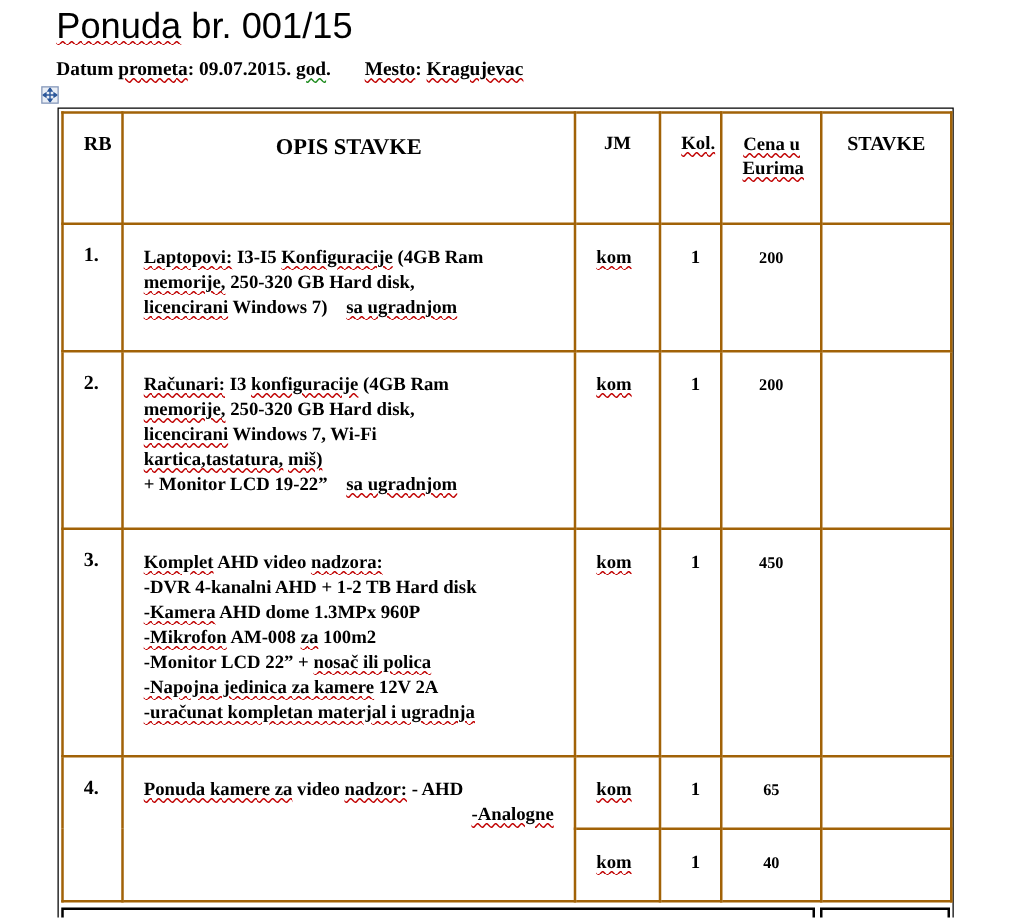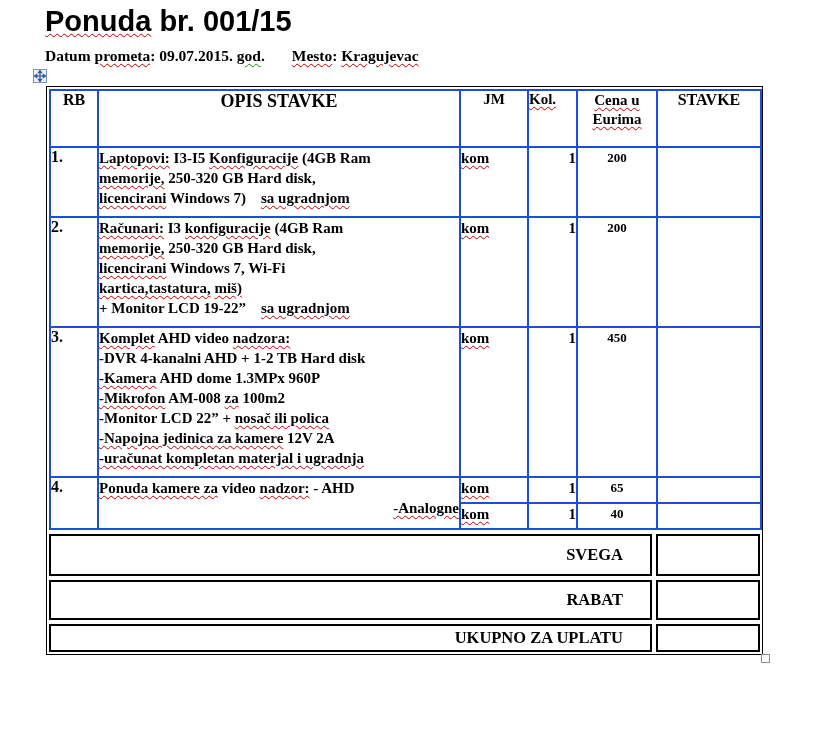--- a/index.html
+++ b/index.html
@@ -6,21 +6,21 @@
   body{
     width:815px;height:734px;position:relative;overflow:hidden;
     background:#ffffff;
     font-family:"Liberation Serif","DejaVu Serif",serif;
     color:#000;
   }
   
   .doc-title{
     position:absolute;left:45px;top:4px;
     font-family:"Liberation Sans","DejaVu Sans",sans-serif;
-    font-weight:700;font-size:29px;line-height:34px;letter-spacing:0px;
+    font-weight:400;font-size:29px;line-height:34px;letter-spacing:0px;
     white-space:pre;
   }
   .meta-line{
     position:absolute;left:45px;top:47px;
     font-weight:700;font-size:15.5px;line-height:18px;white-space:pre;
   }
   .meta-right{display:inline-block;margin-left:27px;}
   
   .sp-red{
     text-decoration-line:underline;text-decoration-style:wavy;
@@ -38,39 +38,39 @@
     position:absolute;left:46px;top:86px;width:711px;
     border:1px solid #000;          
     padding:2px;                     
     background:#fff;
   }
   table.main{
     border-collapse:collapse;table-layout:fixed;width:711px;
     font-weight:700;font-size:15px;
   }
   table.main td{
-    border:2px solid #1d4ed8;vertical-align:top;
-    padding:0;overflow:hidden;
+    border:2px solid #a16207;vertical-align:top;
+    padding:16px;overflow:hidden;
   }
   
   td.c-rb{text-align:left;padding:3px 0 0 9px;font-size:16px;}
   td.c-opis{padding:3px 5px 2px 6px;}
   td.c-opis .line{line-height:20px;white-space:pre-wrap;}
   td.c-opis .line.indent{padding-left:165px;text-align:right;}
   td.c-jm{text-align:left;padding-top:3px;line-height:20px;}
   td.c-kol{text-align:right;padding:3px 8px 0 0;line-height:20px;}
   td.c-cena{text-align:center;padding-top:2px;font-size:13px;line-height:20px;}
   td.c-ukupno{}
   
   tr.hdr td{height:55px;}
   td.h-rb{text-align:center;vertical-align:top;padding-top:4px;font-size:16px;}
   td.h-opis{text-align:center;vertical-align:top;padding-top:4px;font-size:18px;}
   td.h-jm{text-align:center;vertical-align:bottom;padding-bottom:3px;}
   td.h-kol{vertical-align:bottom;padding-bottom:3px;font-family:Liberation Serif, serif;}
-  td.h-cena{text-align:center;vertical-align:bottom;padding:0 0 2px 8px;line-height:19px;}
+  td.h-cena{text-align:right;vertical-align:bottom;padding:0 0 2px 8px;line-height:19px;}
   td.h-ukupno{text-align:center;vertical-align:middle;font-size:16px;}
   
   tr.r1 td{height:68px;}
   tr.r2 td{height:108px;}
   tr.r3 td{height:148px;}
   tr.r4a td{height:24px;}
   tr.r4b td{height:24px;}
   
   .summary{margin-top:4px;}
   .sum-row{display:flex;margin-top:4px;}

